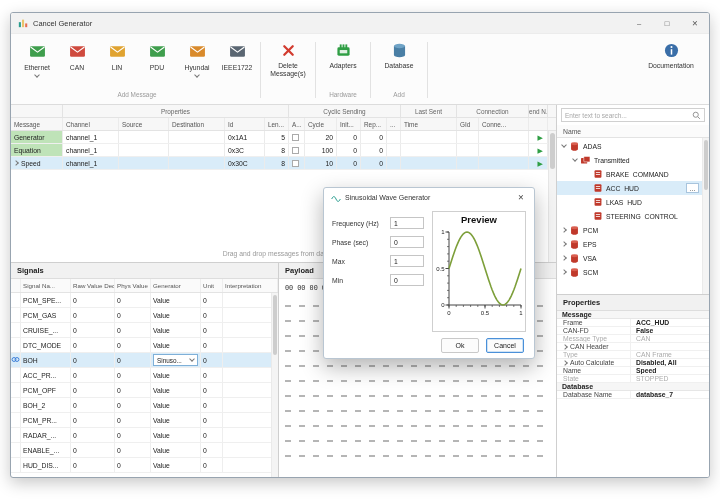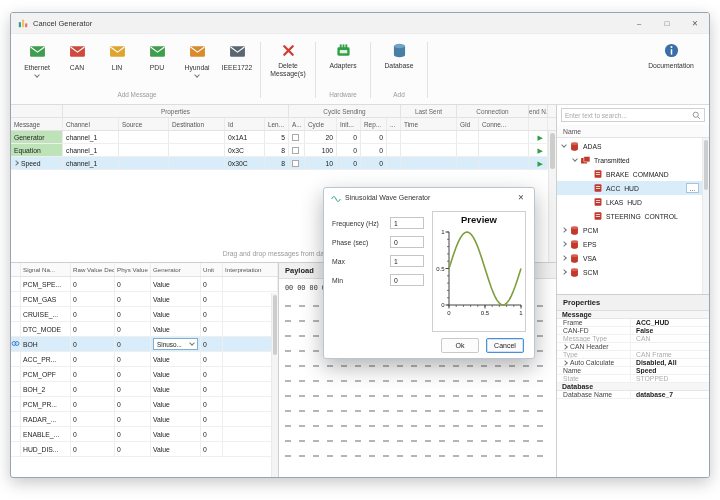--- a/index.html
+++ b/index.html
@@ -318,20 +318,21 @@
             </div>
           </div>
         <div class="drop-hint">Drag and drop messages from database</div>
         <div class="msc">
             <div class="thumb"></div>
           </div>
       </div>
 
       <div class="bottom">
         <div class="signals">
+          <div class="panel-hdr">Signals</div>
           <div class="sig-cols" id="sigCols">
               <div class="scell hdr" style="width: 10px;"></div>
               <div class="scell hdr" style="width: 50px;">Signal Na...</div>
               <div class="scell hdr" style="width: 44px;">Raw Value Dec</div>
               <div class="scell hdr" style="width: 36px;">Phys Value</div>
               <div class="scell hdr" style="width: 50px;">Generator</div>
               <div class="scell hdr" style="width: 22px;">Unit</div>
               <div class="scell hdr" style="flex: 1 1 0%;">Interpretation</div>
             </div>
           <div id="sigRows">

